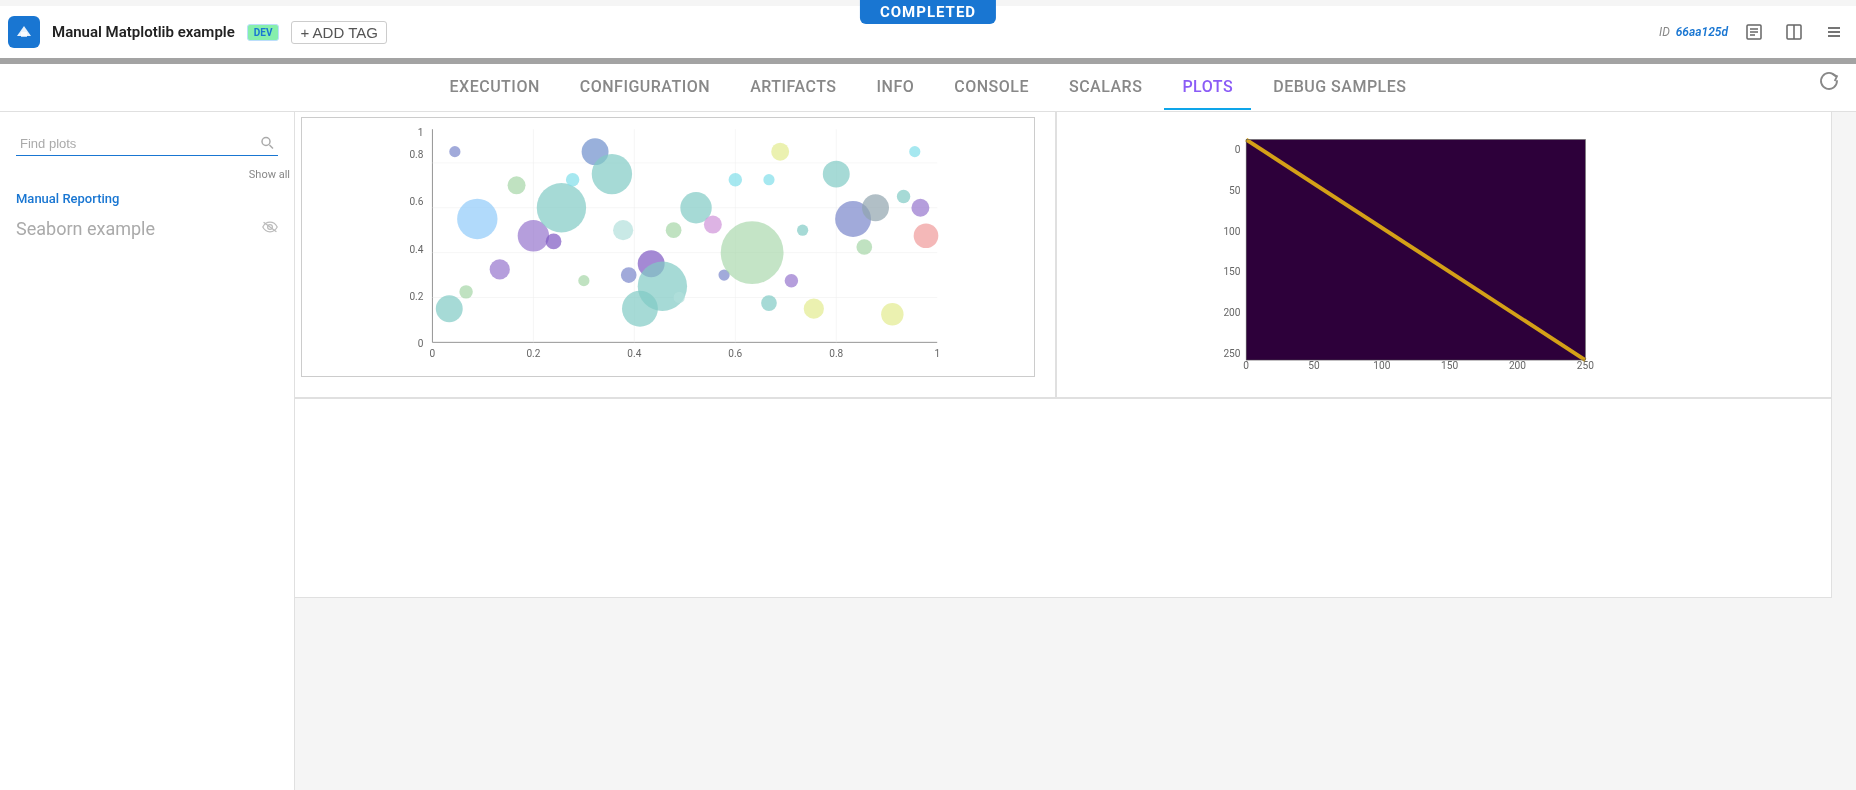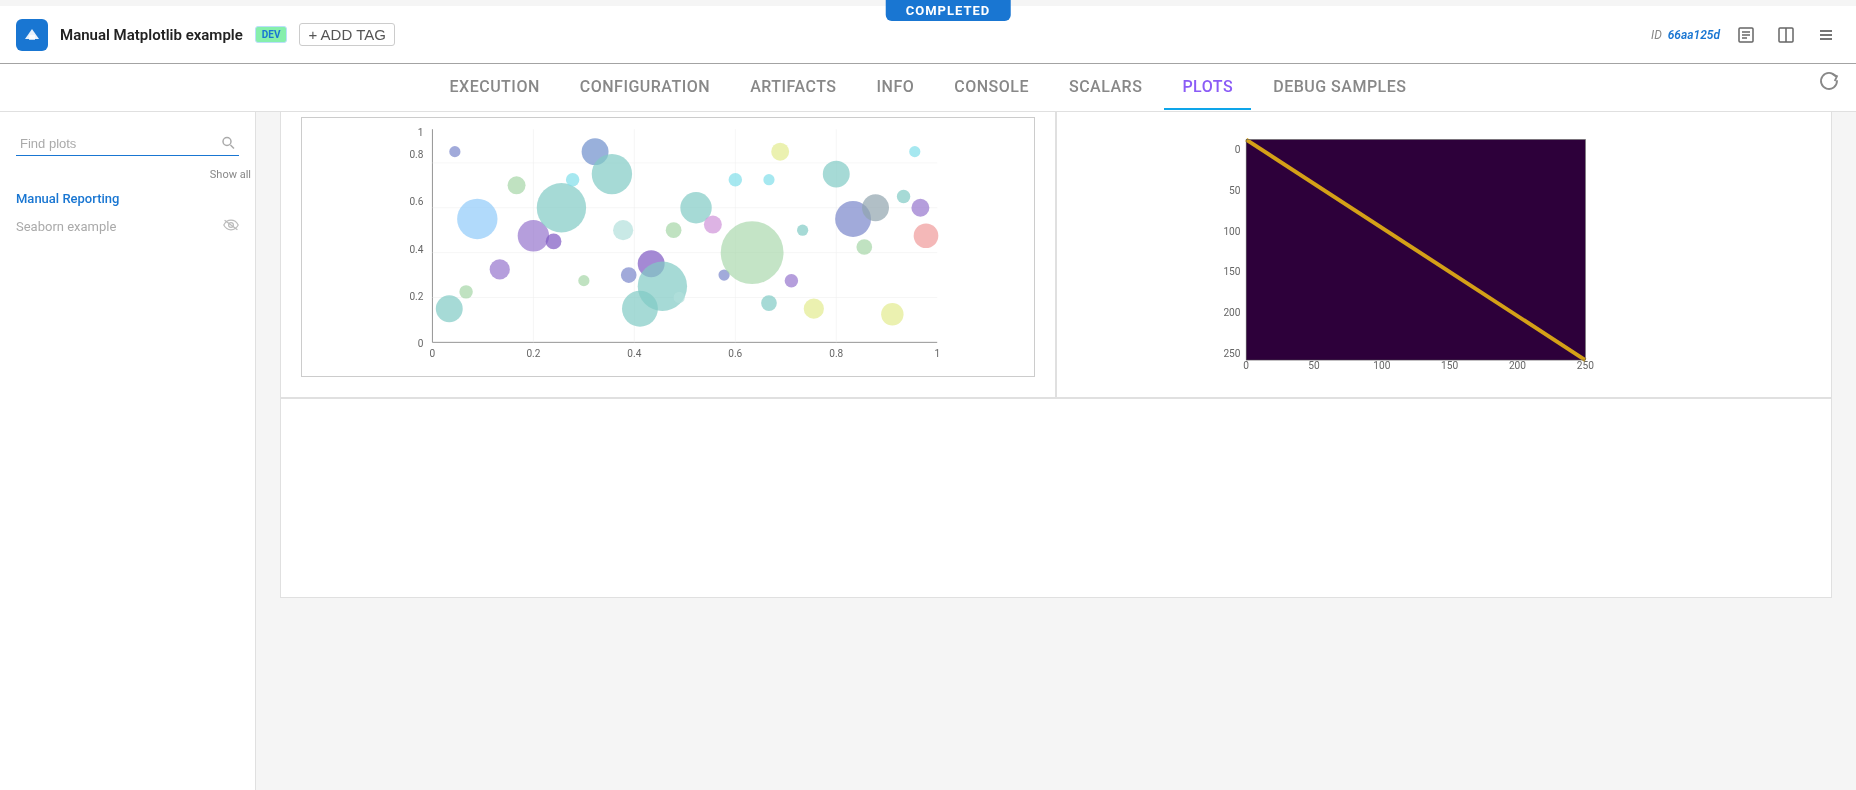--- a/index.html
+++ b/index.html
@@ -4,41 +4,40 @@
   <style>
     * { box-sizing: border-box; margin: 0; padding: 0; }
     body { font-family: -apple-system, BlinkMacSystemFont, 'Segoe UI', Roboto, sans-serif; background: #f5f5f5; color: #333; }
     .completed-badge {
       position: fixed;
       top: 0;
       left: 50%;
       transform: translateX(-50%);
       background: #1976d2;
       color: white;
-      font-size: 13px;
+      font-size: 15px;
       font-weight: 700;
       letter-spacing: 1px;
       padding: 3px 20px 3px 20px;
       border-radius: 0 0 6px 6px;
       z-index: 101;
-      margin-left: 20px;
     }
 
     
     .header {
       position: fixed;
       top: 6px;
       left: 0;
       right: 0;
       height: 58px;
       background: white;
-      border-bottom: 1px solid #a3a3a3;
-      display: flex;
-      align-items: center;
-      padding: 0 16px;
+      border-bottom: 6px solid #a3a3a3;
+      display: flex;
+      align-items: center;
+      padding: 0 8px;
       z-index: 99;
     }
     .header-left {
       display: flex;
       align-items: center;
       gap: 12px;
       flex: 1;
     }
     .app-icon {
       width: 32px;
@@ -136,21 +135,21 @@
       top: 70px;
       right: 16px;
       z-index: 99;
       cursor: pointer;
       color: #888;
       font-size: 20px;
     }
 
     
     .sidebar {
-      width: 256px;
+      width: 295px;
       min-height: calc(100vh - 112px);
       background: white;
       border-right: 1px solid #e0e0e0;
       position: fixed;
       top: 112px;
       bottom: 0;
       left: 0;
       overflow-y: auto;
       padding: 12px 0;
     }
@@ -189,21 +188,21 @@
     }
     .sidebar-section-label {
       padding: 6px 16px;
       font-size: 13px;
       font-weight: 500;
       color: #1976d2;
       cursor: pointer;
     }
     .sidebar-item {
       padding: 6px 16px;
-      font-size: 13px;
+      font-size: 18px;
       color: #aaa;
       display: flex;
       align-items: center;
       justify-content: space-between;
       cursor: pointer;
     }
     .eye-slash-icon { font-size: 14px; color: #bbb; }
 
     
     .content-area {

